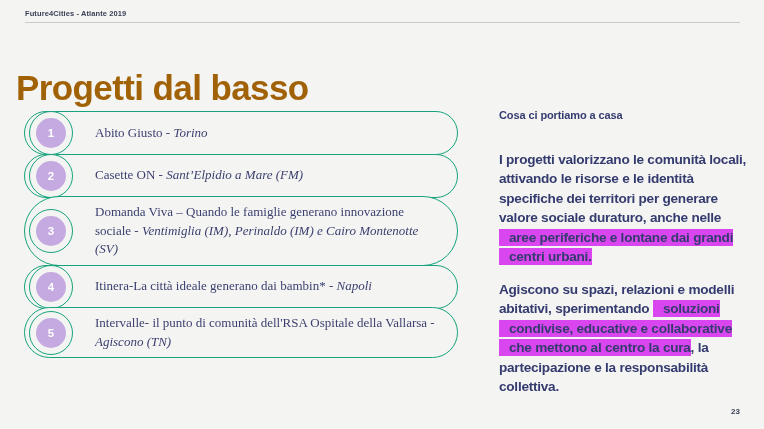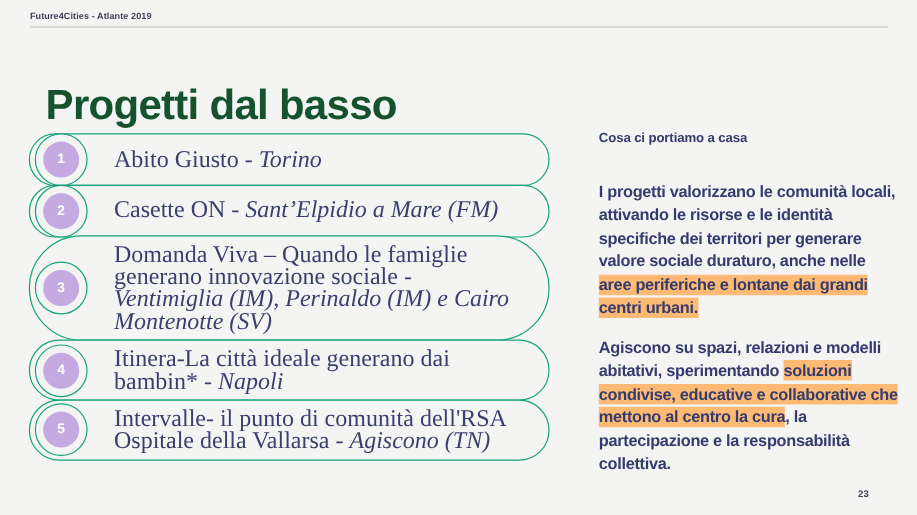--- a/index.html
+++ b/index.html
@@ -31,26 +31,26 @@
   .slide-header .rule {
     margin-top: 3px;
     height: 1px;
     background: #c9c9c9;
     width: 715px;
   }
 
   
   .page-title {
     position: absolute;
-    left: 38px;
+    left: 16px;
     top: 45px;
     font-size: 35px;
     font-weight: bold;
     letter-spacing: -0.6px;
-    color: #14532d;
+    color: #a16207;
     line-height: 40px;
     white-space: nowrap;
   }
 
   
   .pill-list {
     position: absolute;
     left: 24px;
     top: 111px;
     width: 434px;
@@ -92,21 +92,21 @@
     color: #ffffff;
     font-size: 11.5px;
     font-weight: bold;
     display: flex;
     align-items: center;
     justify-content: center;
     z-index: 2;
   }
   .pill-text {
     font-family: "Liberation Serif", serif;
-    font-size: 20px;
+    font-size: 13px;
     line-height: 18.5px;
     color: #3b3f6e;
     position: relative;
     z-index: 1;
   }
   .pill-text .loc { font-style: italic; }
 
   
   .takeaway {
     position: absolute;
@@ -125,30 +125,30 @@
   }
   .takeaway-para {
     font-size: 13.6px;
     font-weight: bold;
     color: #343b6e;
     line-height: 19.4px;
     letter-spacing: -0.25px;
   }
   .takeaway-para + .takeaway-para { margin-top: 5px; }
   .hl {
-    background: #fdba74;
+    background: #d946ef;
     box-decoration-break: clone;
     -webkit-box-decoration-break: clone;
-    padding: 1px 0 1px 0;
+    padding: 1px 0 1px 10px;
   }
 
   
   .page-number {
     position: absolute;
-    right: 40px;
+    right: 24px;
     bottom: 13px;
     font-size: 8px;
     font-weight: bold;
     color: #3b3f55;
     padding-left: 44px;
   }
 </style>
 </head>
 <body>
 

